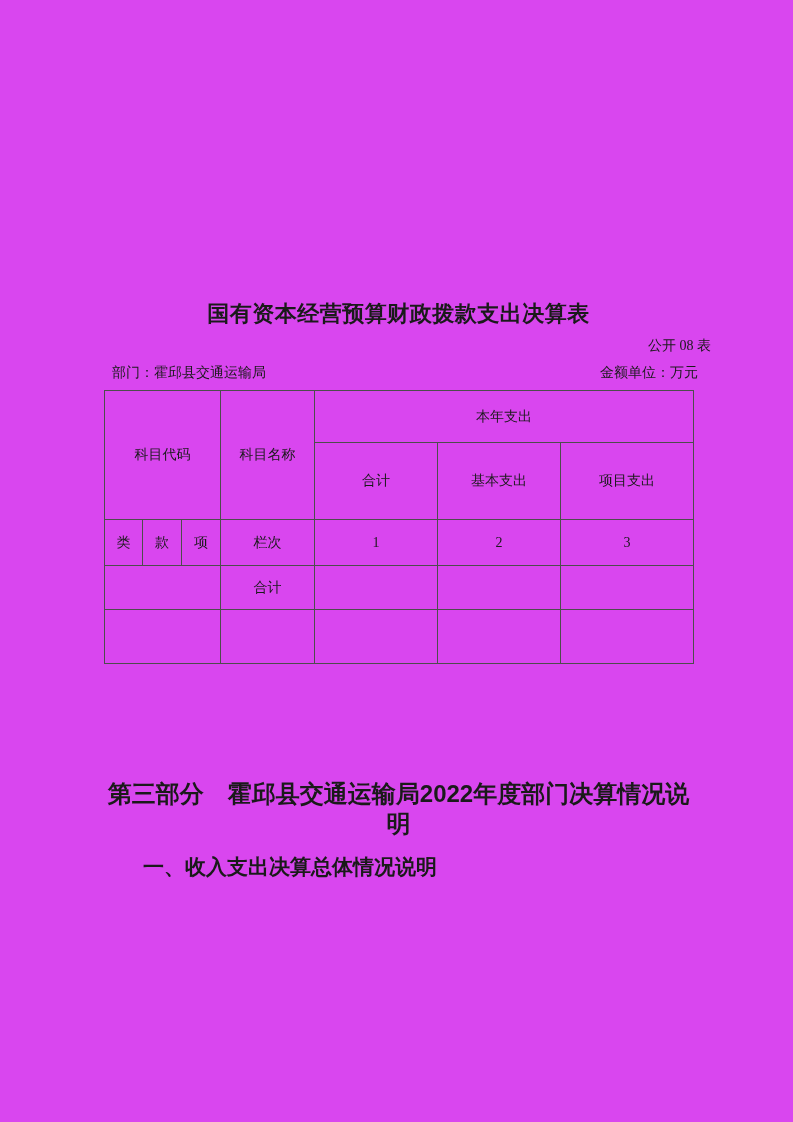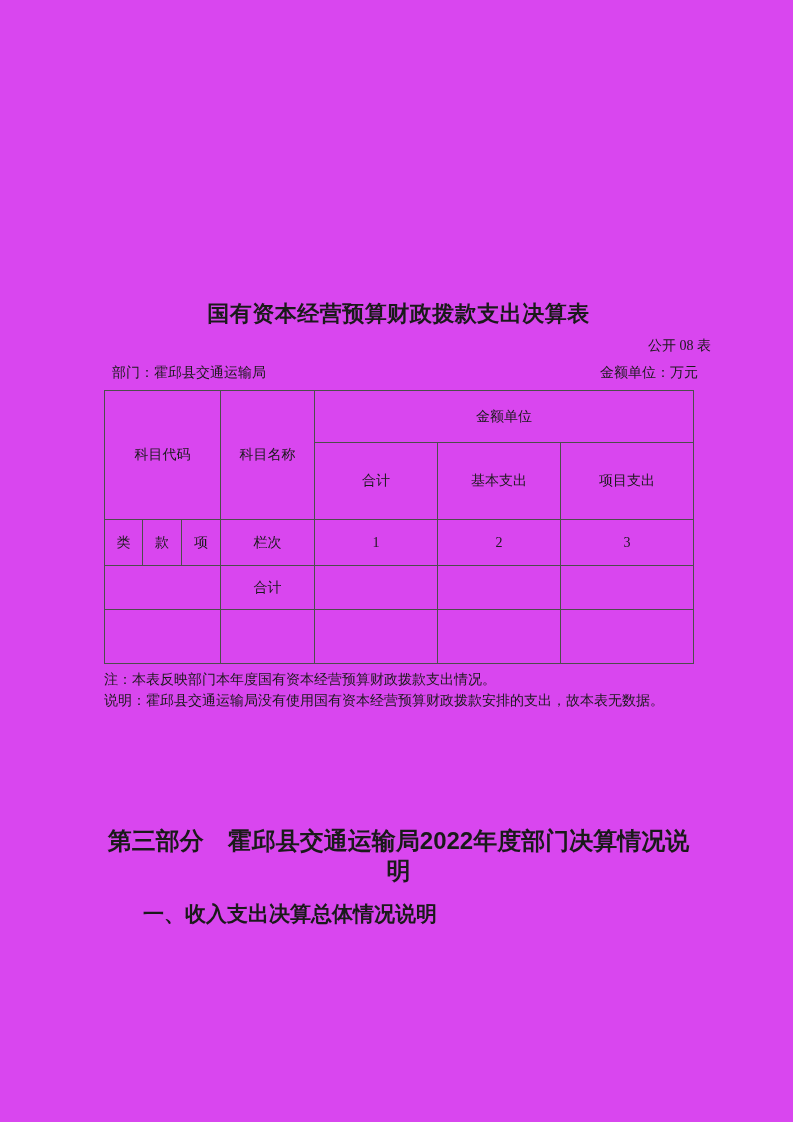--- a/index.html
+++ b/index.html
@@ -118,21 +118,21 @@
           <col style="width:39px">
         <col style="width:94px">
         <col style="width:123px">
           <col style="width:123px">
           <col style="width:133px">
       </colgroup>
       <tbody>
         <tr class="r1">
           <td colspan="3" rowspan="2">科目代码</td>
           <td rowspan="2">科目名称</td>
-          <td colspan="3">金额单位</td>
+          <td colspan="3">本年支出</td>
         </tr>
         <tr class="r2">
           <td>合计</td>
           <td>基本支出</td>
           <td>项目支出</td>
         </tr>
         <tr class="r3">
           <td>类</td>
           <td>款</td>
           <td>项</td>
@@ -151,24 +151,20 @@
         <tr class="r5">
           <td colspan="3"></td>
           <td></td>
           <td></td>
           <td></td>
           <td></td>
         </tr>
       </tbody>
     </table>
 
-    <div class="notes">
-      <div>注：本表反映部门本年度国有资本经营预算财政拨款支出情况。</div>
-      <div>说明：霍邱县交通运输局没有使用国有资本经营预算财政拨款安排的支出，故本表无数据。</div>
-    </div>
 
     <h2 class="part-heading">第三部分　霍邱县交通运输局2022年度部门决算情况说明</h2>
 
     <h3 class="sub-heading">一、收入支出决算总体情况说明</h3>
 
 
 
   </div>
 </div>
 

